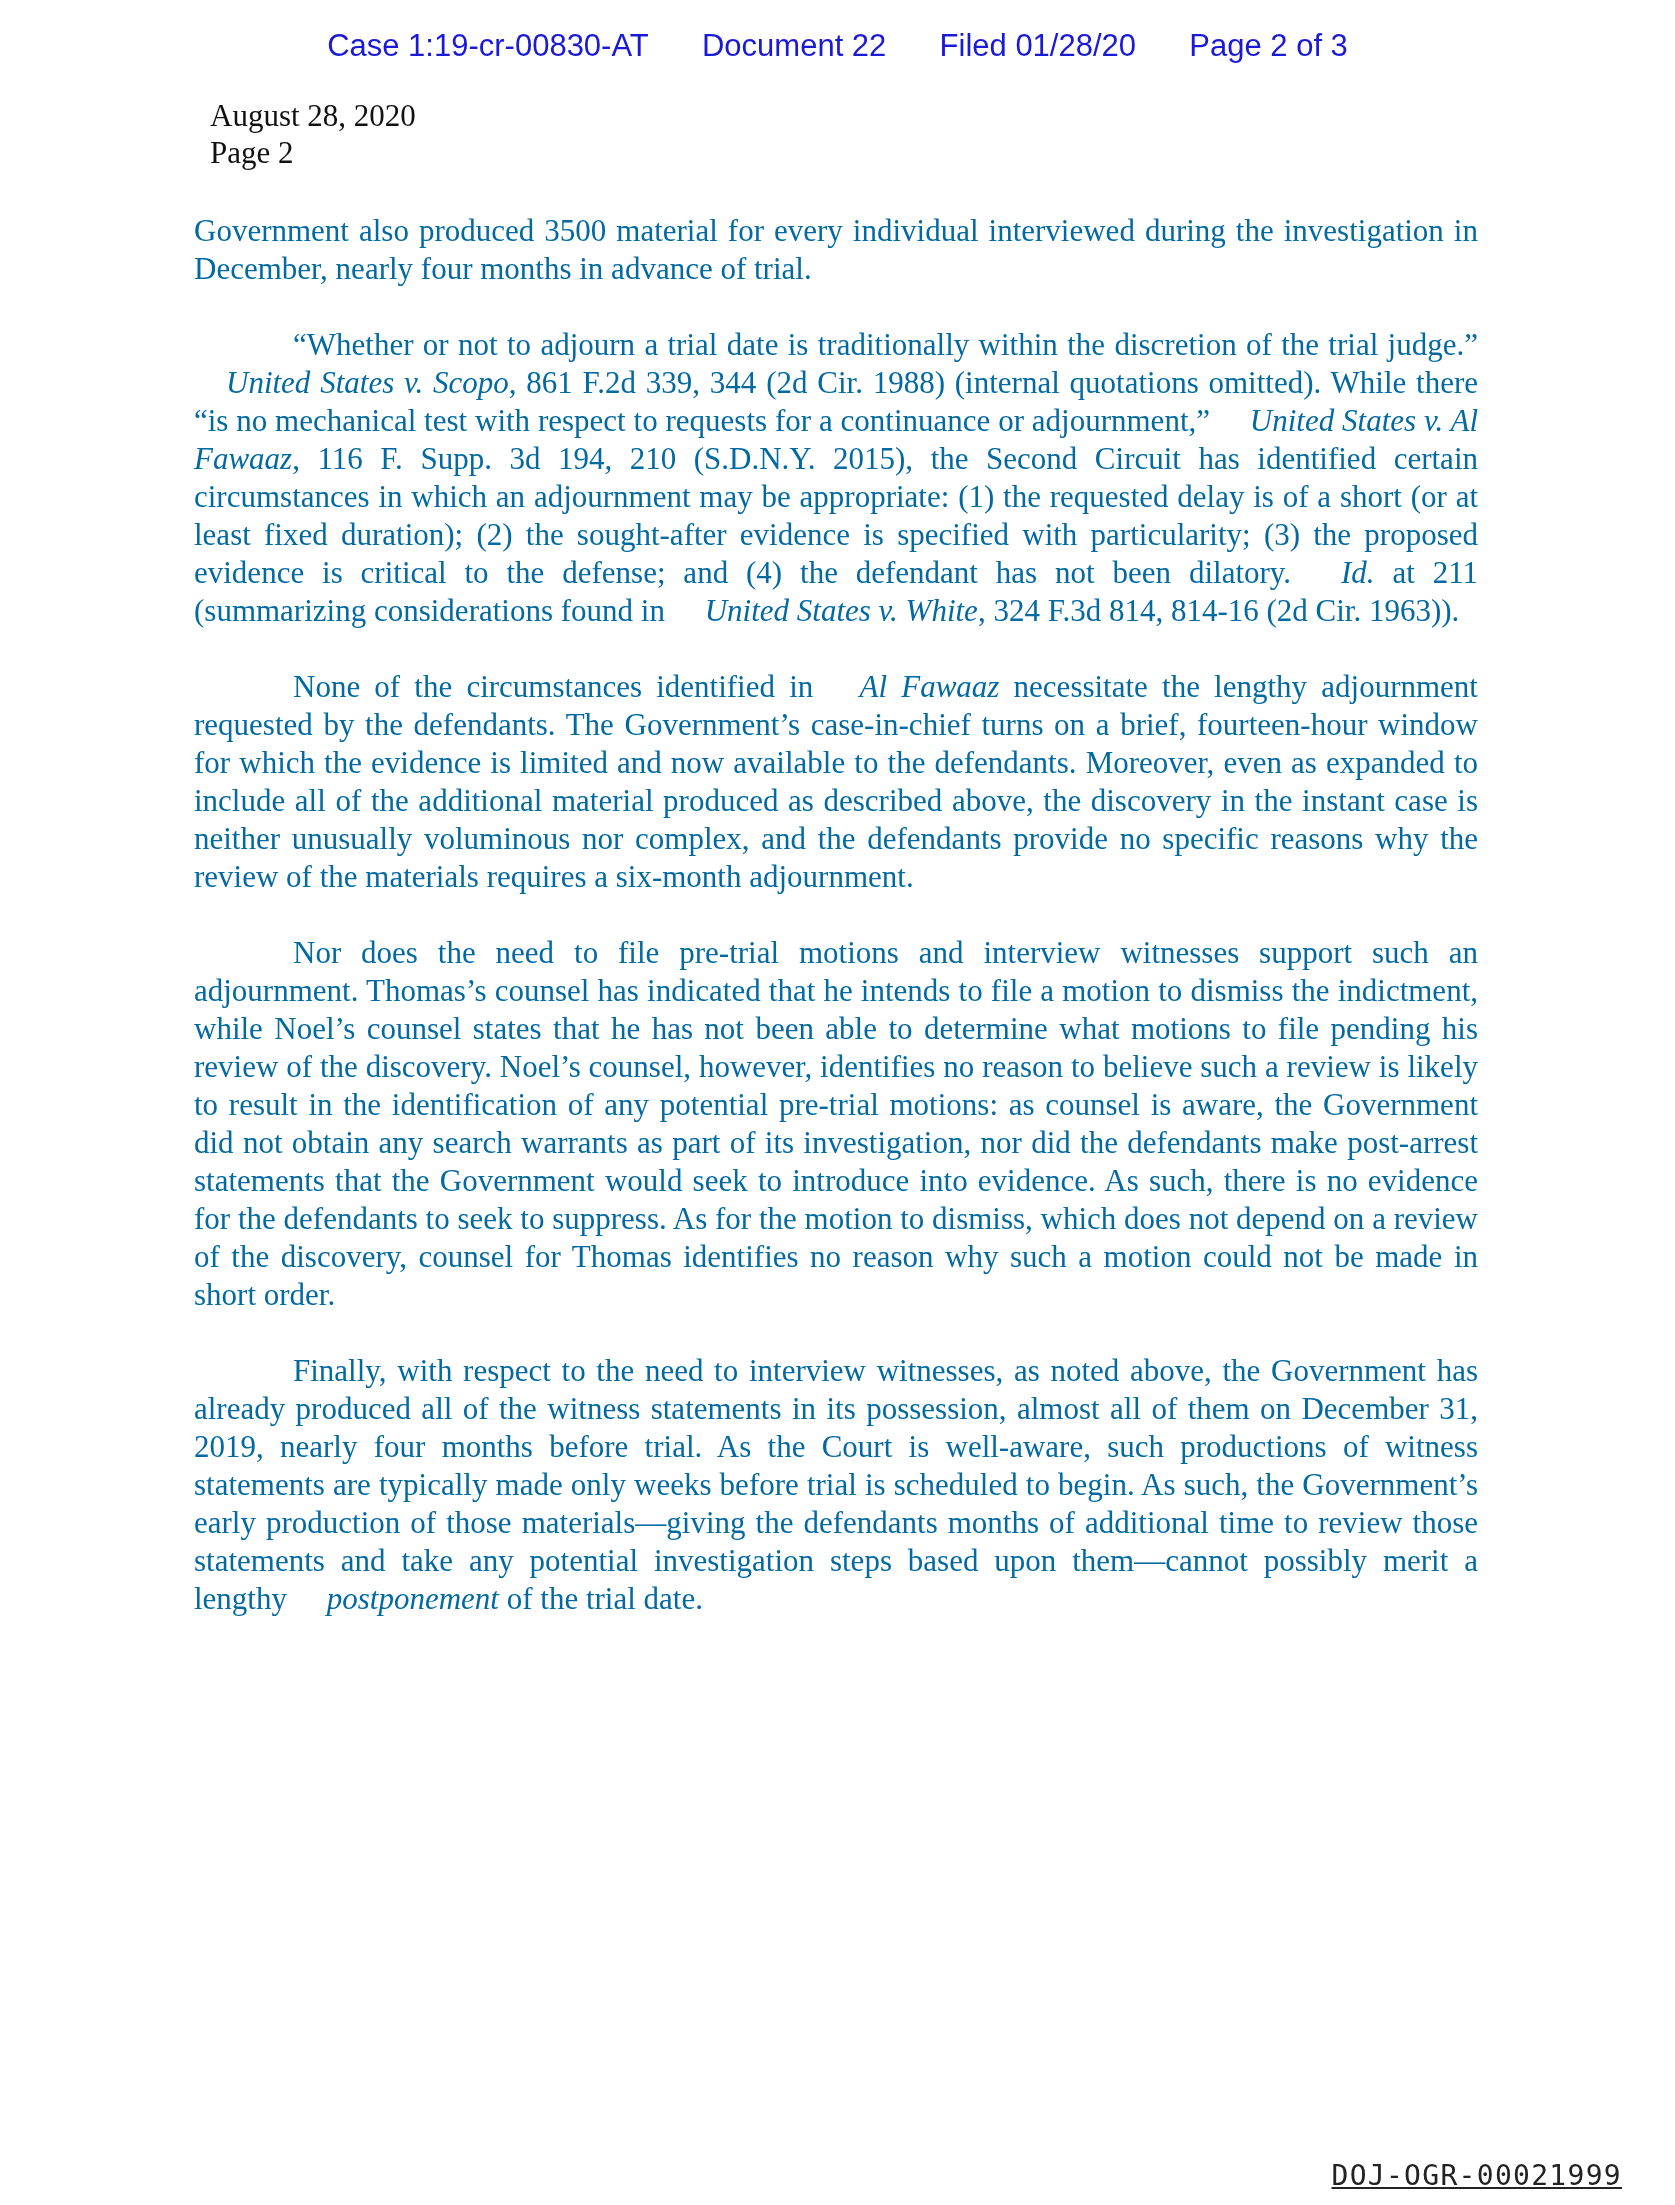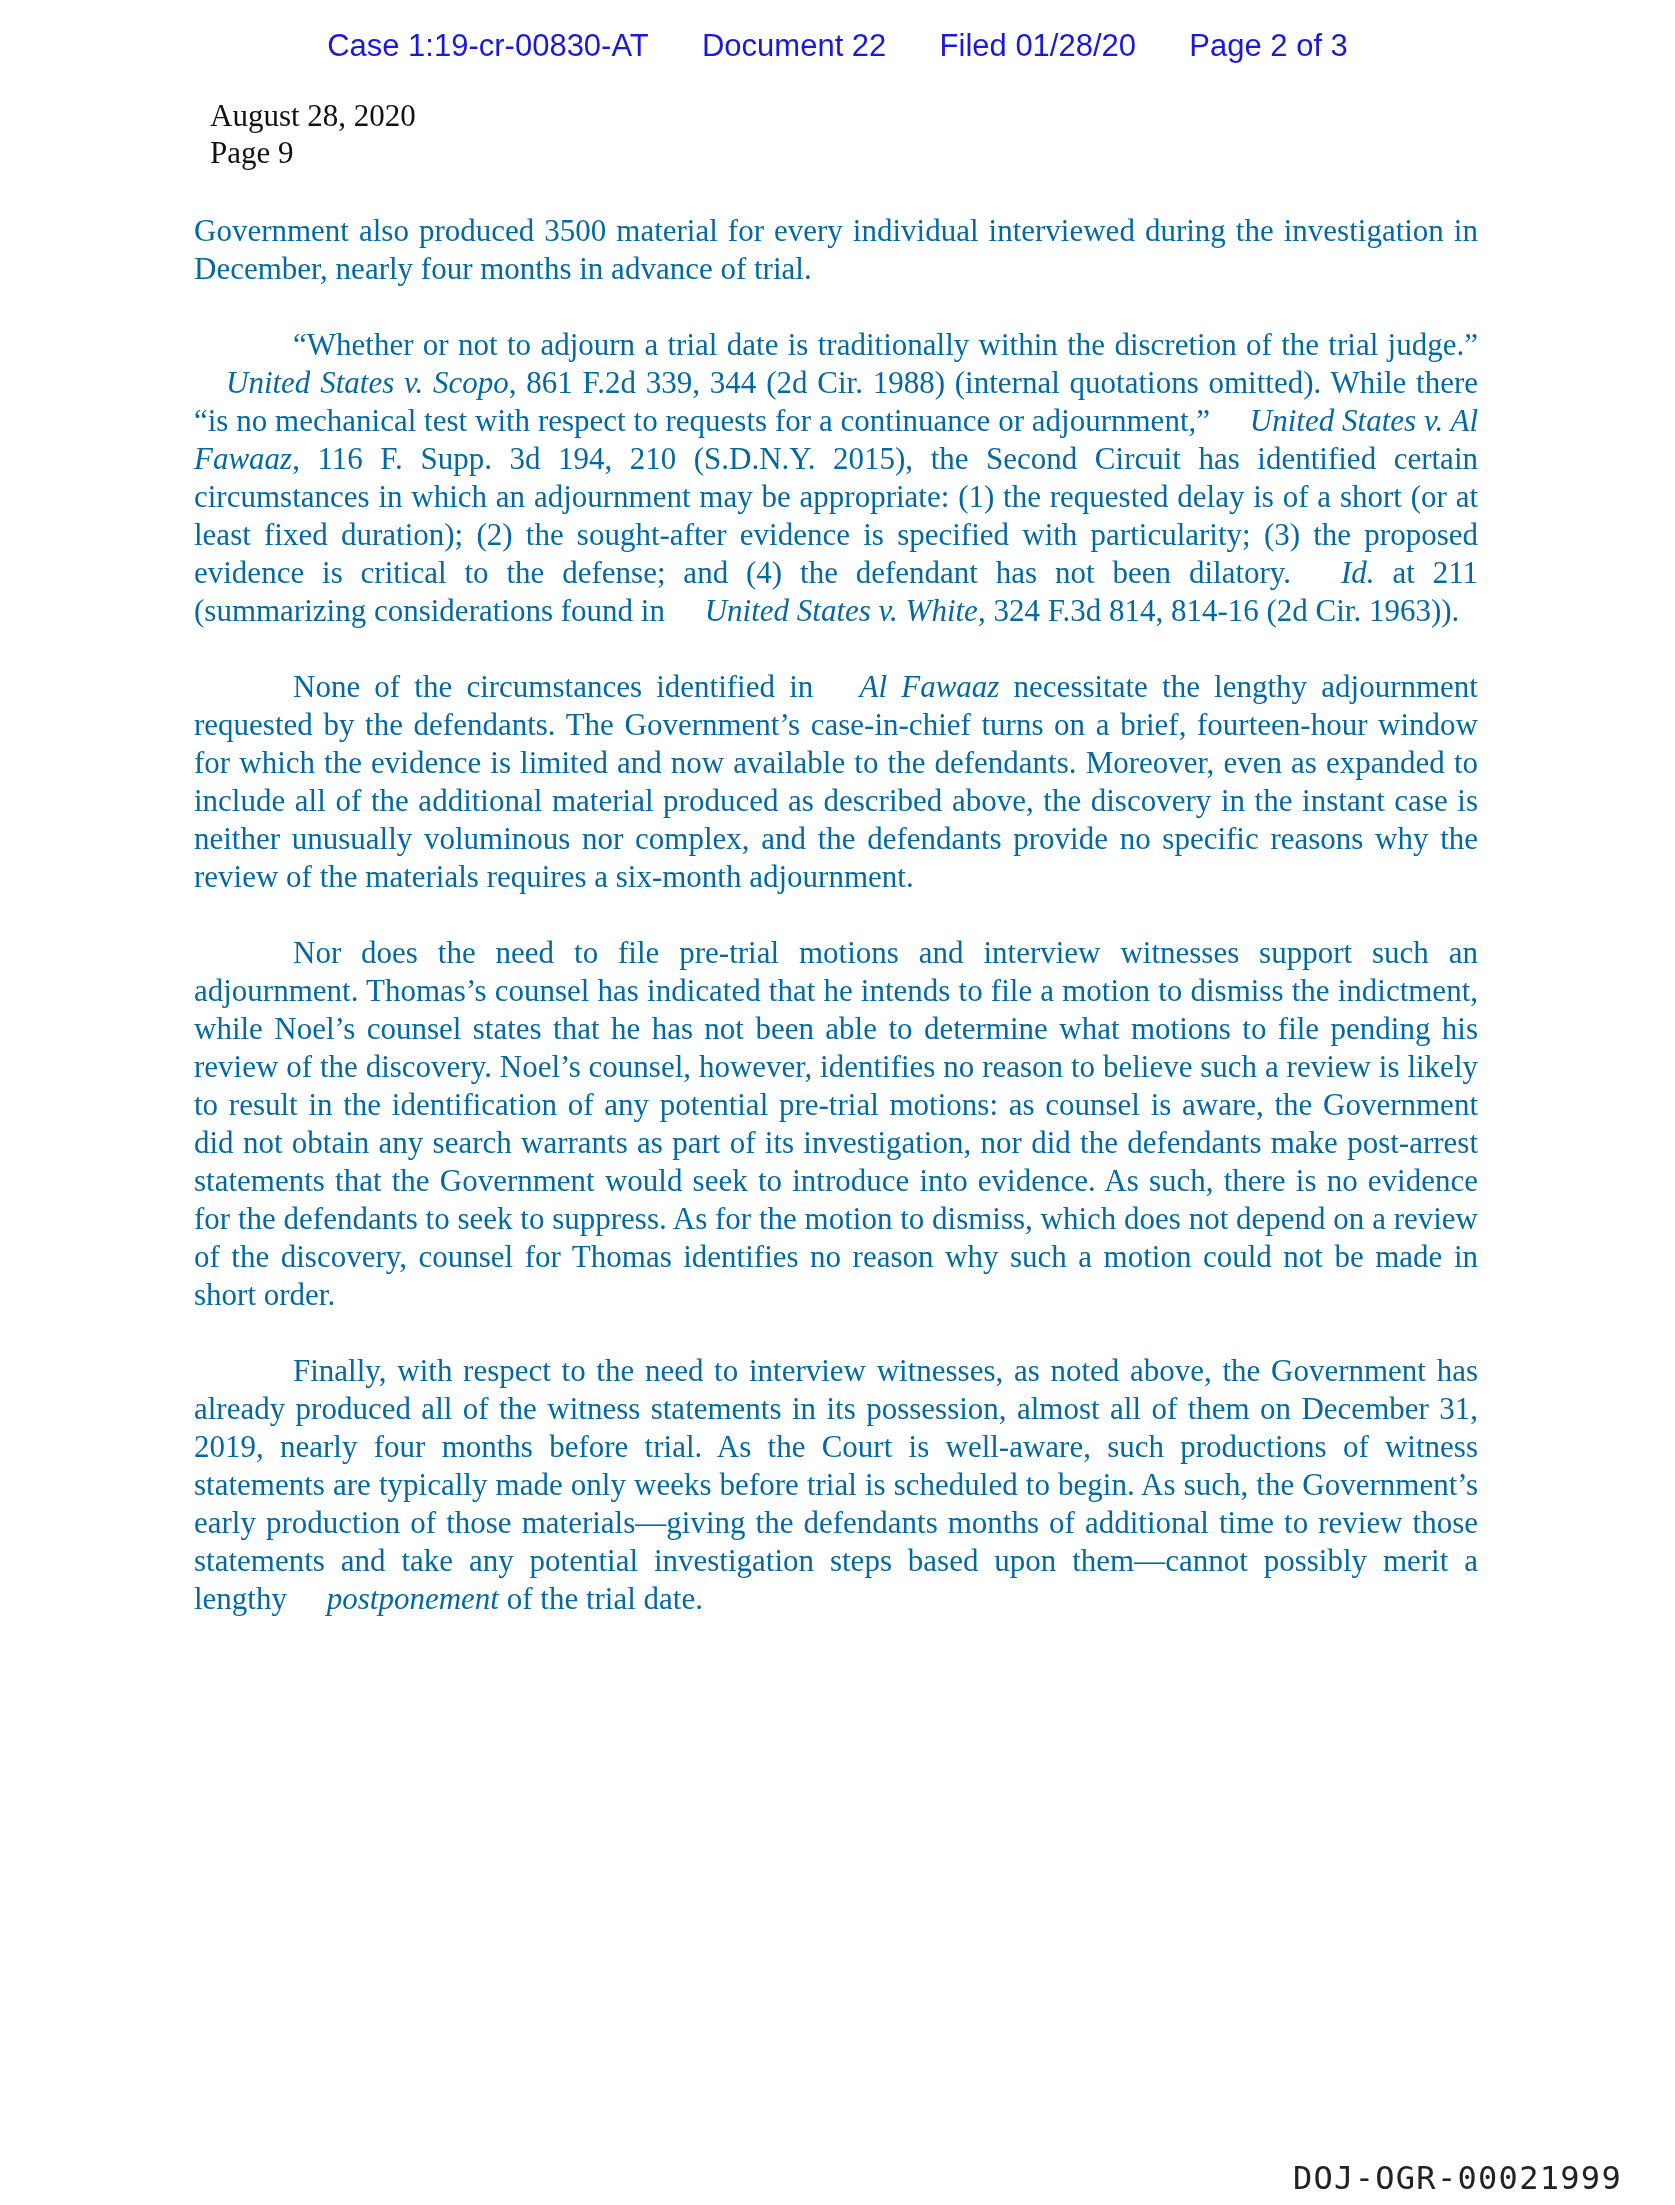--- a/index.html
+++ b/index.html
@@ -17,38 +17,38 @@
   }
   .body-text {
     position: absolute; left: 194px; top: 212px; width: 1284px;
     font-family: "Liberation Serif", serif; font-size: 31px; line-height: 38px; color: #0369a1;
   }
   .body-text p { margin: 0 0 38px 0; text-align: justify; }
   .body-text p.indent { text-indent: 99px; }
   .body-text em { font-style: italic; margin-left: 32px; }
   .bates {
     position: absolute; right: 53px; top: 2159px;
-    font-family: "DejaVu Sans Mono", monospace; font-size: 32px; color: #222; letter-spacing: 1.3px;
+    font-family: "DejaVu Sans Mono", monospace; font-size: 28px; color: #222; letter-spacing: 1.3px; text-decoration: underline;
   }
 </style>
 </head>
 <body>
 
 <div class="page">
 
   <div class="ecf-header">
     <span>Case 1:19-cr-00830-AT</span>
     <span>Document 22</span>
     <span>Filed 01/28/20</span>
     <span>Page 2 of 3</span>
   </div>
 
   <div class="letter-head">
     <div>August 28, 2020</div>
-    <div>Page 9</div>
+    <div>Page 2</div>
   </div>
 
   <div class="body-text" id="body-text">
 
   <p><span>Government also produced 3500 material for every individual interviewed during the investigation in December, nearly four months in advance of trial.</span></p>
       <p class="indent"><span>“Whether or not to adjourn a trial date is traditionally within the discretion of the trial judge.”  </span><em>United States v. Scopo</em><span>, 861 F.2d 339, 344 (2d Cir. 1988) (internal quotations omitted). While there “is no mechanical test with respect to requests for a continuance or adjournment,” </span><em>United States v. Al Fawaaz</em><span>, 116 F. Supp. 3d 194, 210 (S.D.N.Y. 2015), the Second Circuit has identified certain circumstances in which an adjournment may be appropriate: (1) the requested delay is of a short (or at least fixed duration); (2) the sought-after evidence is specified with particularity; (3) the proposed evidence is critical to the defense; and (4) the defendant has not been dilatory.  </span><em>Id.</em><span> at 211 (summarizing considerations found in </span><em>United States v. White</em><span>, 324 F.3d 814, 814-16 (2d Cir. 1963)).</span></p>
       <p class="indent"><span>None of the circumstances identified in </span><em>Al Fawaaz</em><span> necessitate the lengthy adjournment requested by the defendants.  The Government’s case-in-chief turns on a brief, fourteen-hour window for which the evidence is limited and now available to the defendants.  Moreover, even as expanded to include all of the additional material produced as described above, the discovery in the instant case is neither unusually voluminous nor complex, and the defendants provide no specific reasons why the review of the materials requires a six-month adjournment.</span></p>
       <p class="indent"><span>Nor does the need to file pre-trial motions and interview witnesses support such an adjournment.  Thomas’s counsel has indicated that he intends to file a motion to dismiss the indictment, while Noel’s counsel states that he has not been able to determine what motions to file pending his review of the discovery.  Noel’s counsel, however, identifies no reason to believe such a review is likely to result in the identification of any potential pre-trial motions: as counsel is aware, the Government did not obtain any search warrants as part of its investigation, nor did the defendants make post-arrest statements that the Government would seek to introduce into evidence.  As such, there is no evidence for the defendants to seek to suppress.  As for the motion to dismiss, which does not depend on a review of the discovery, counsel for Thomas identifies no reason why such a motion could not be made in short order.</span></p>
       <p class="indent"><span>Finally, with respect to the need to interview witnesses, as noted above, the Government has already produced all of the witness statements in its possession, almost all of them on December 31, 2019, nearly four months before trial.  As the Court is well-aware, such productions of witness statements are typically made only weeks before trial is scheduled to begin.  As such, the Government’s early production of those materials—giving the defendants months of additional time to review those statements and take any potential investigation steps based upon them—cannot possibly merit a lengthy </span><em>postponement</em><span> of the trial date.</span></p>
     </div>

